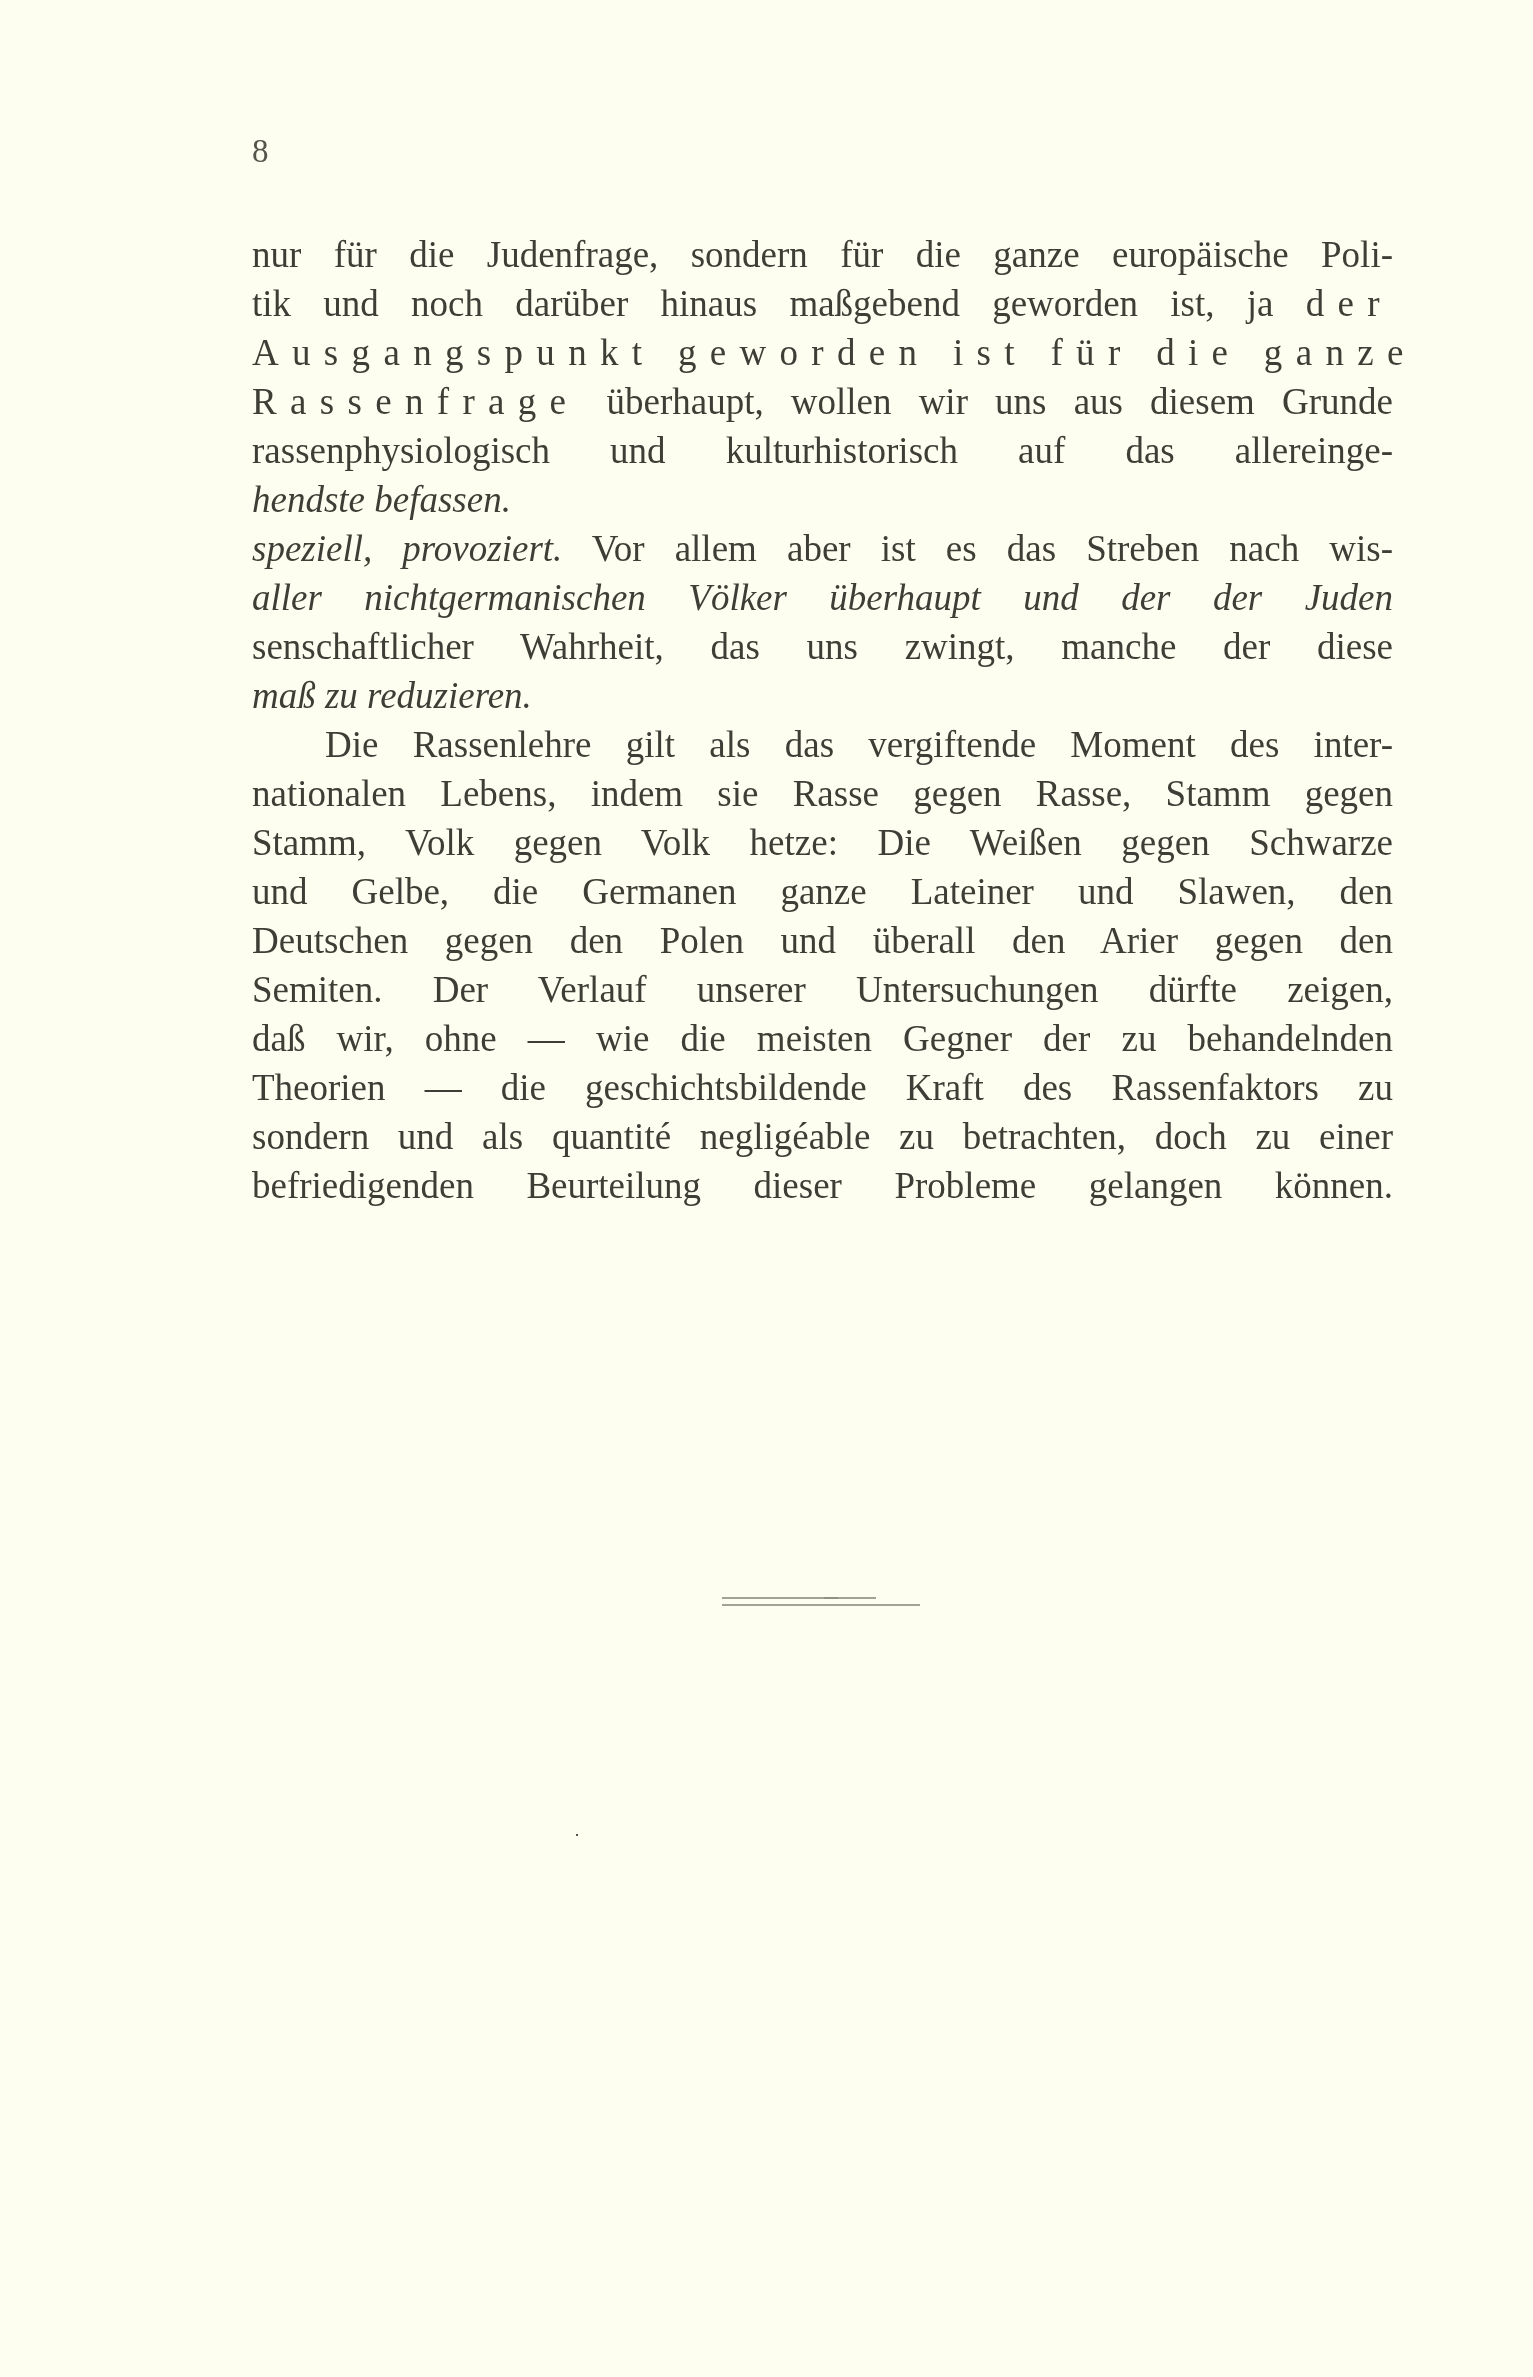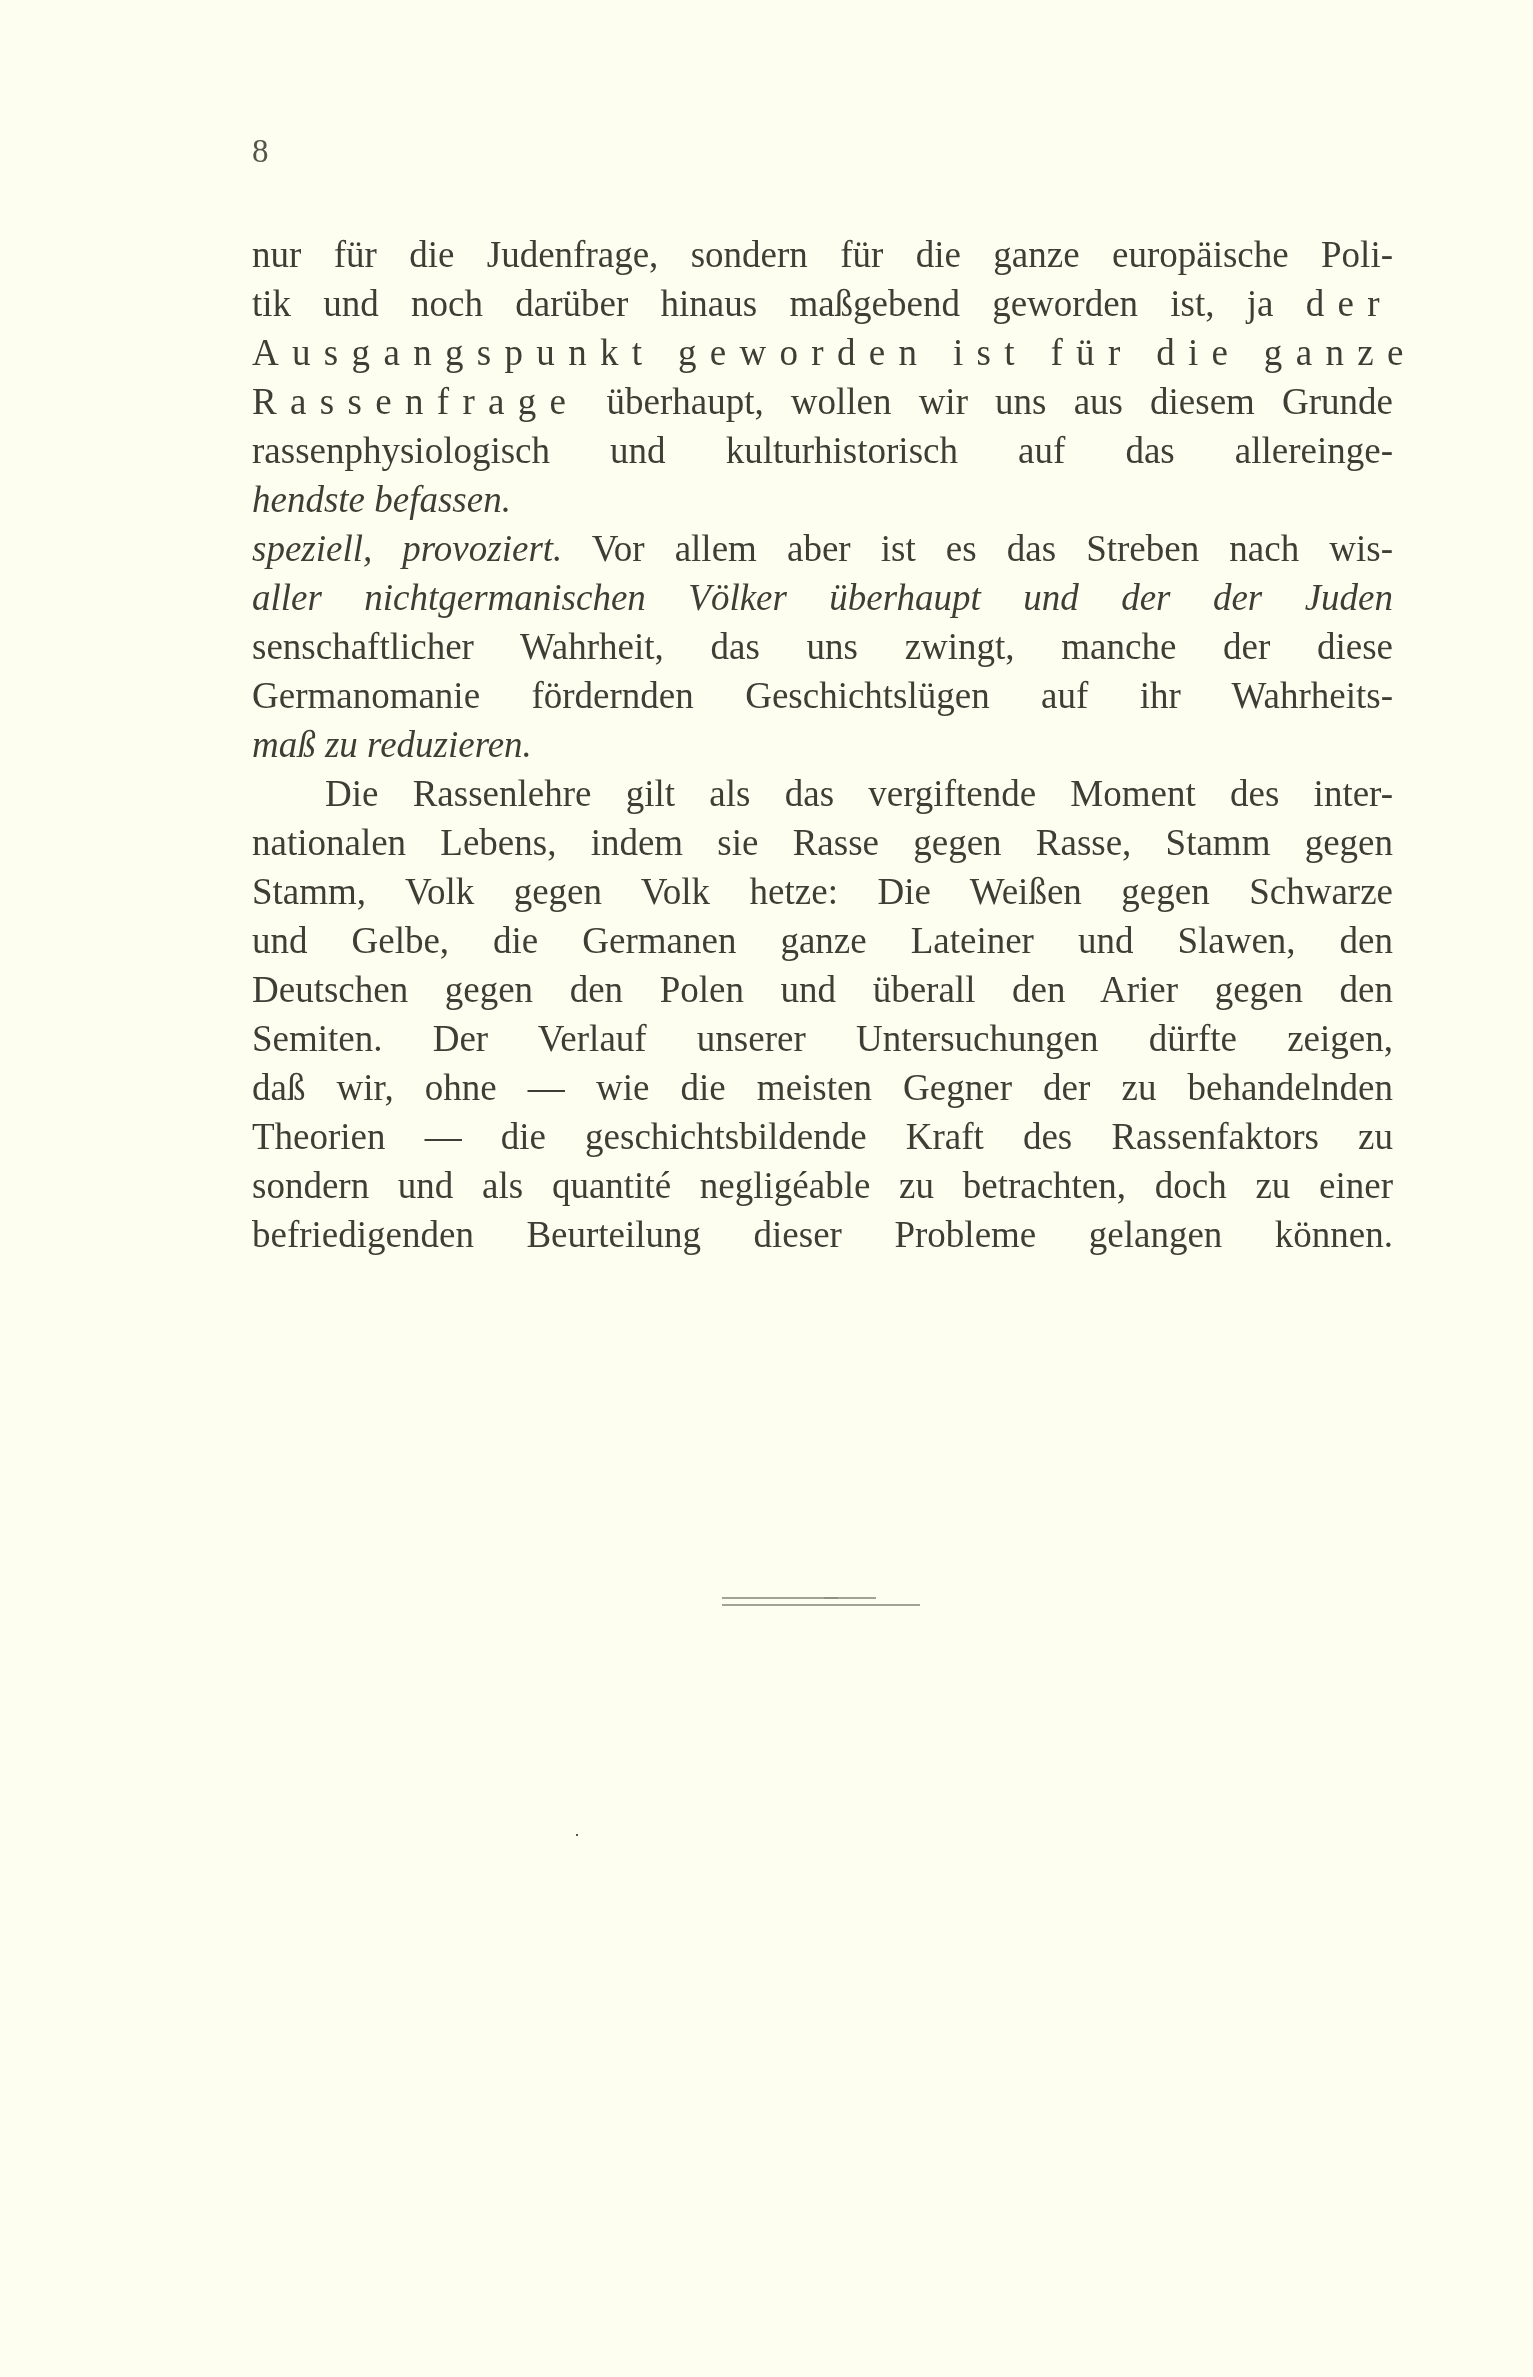--- a/index.html
+++ b/index.html
@@ -87,21 +87,20 @@
     <span class="line spaced">Ausgangspunkt geworden ist für die ganze</span>
     <span class="line"><span class="spaced">Rassenfrage</span><span> überhaupt, wollen wir uns aus diesem Grunde</span></span>
     <span class="line">rassenphysiologisch und kulturhistorisch auf das allereinge-</span>
     <span class="line last">hendste befassen.</span>
   </div>
 
   <div>
     <span class="line"><span class="ital">speziell, provoziert.</span><span> Vor allem aber ist es das Streben nach wis-</span></span>
     <span class="line ital">aller nichtgermanischen Völker überhaupt und der der Juden</span>
     <span class="line">senschaftlicher Wahrheit, das uns zwingt, manche der diese</span>
-    <span class="line">Germanomanie fördernden Geschichtslügen auf ihr Wahrheits-</span>
     <span class="line last">maß zu reduzieren.</span>
   </div>
 
   <div>
     <span class="line indent">Die Rassenlehre gilt als das vergiftende Moment des inter-</span>
     <span class="line">nationalen Lebens, indem sie Rasse gegen Rasse, Stamm gegen</span>
     <span class="line">Stamm, Volk gegen Volk hetze: Die Weißen gegen Schwarze</span>
     <span class="line">und Gelbe, die Germanen ganze Lateiner und Slawen, den</span>
     <span class="line">Deutschen gegen den Polen und überall den Arier gegen den</span>
     <span class="line">Semiten. Der Verlauf unserer Untersuchungen dürfte zeigen,</span>

